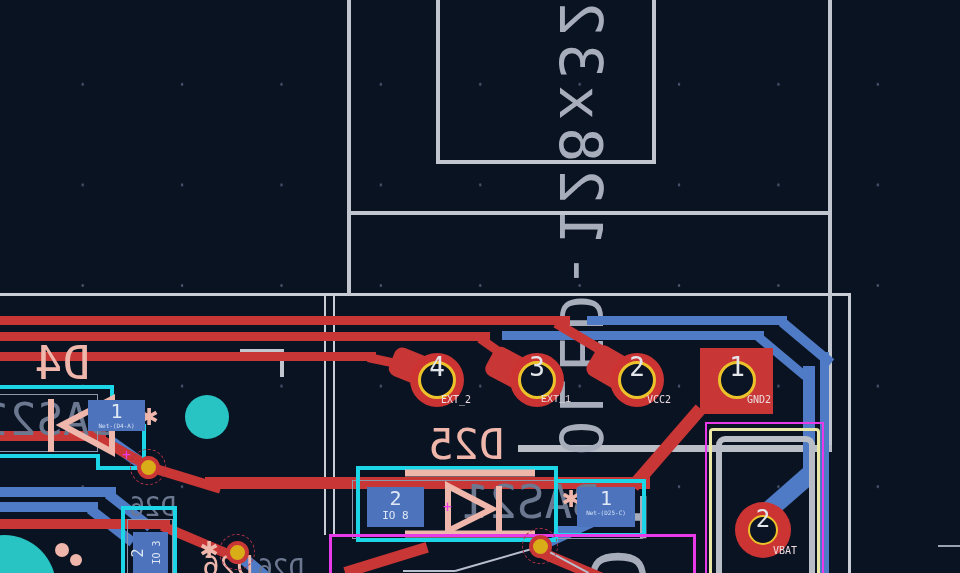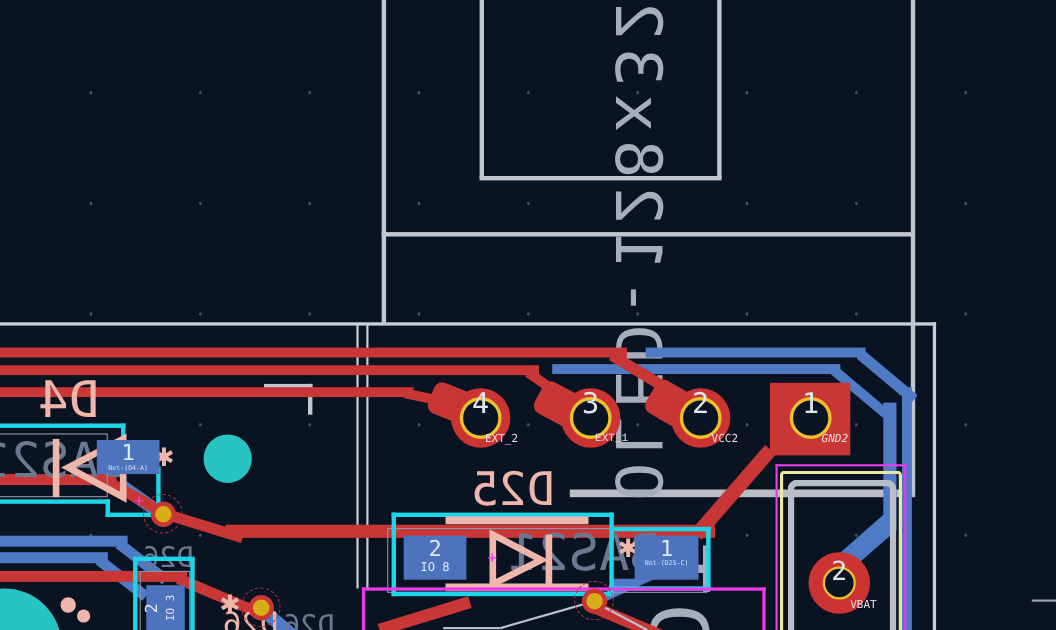--- a/index.html
+++ b/index.html
@@ -179,21 +179,21 @@
 
   <div class="abs red diag" style="left:592px;top:340px;width:66px;height:34px;transform:rotate(30deg);border-radius:8px;"></div>
   <div class="abs padc" style="left:610px;top:353px;width:54px;height:54px;"></div>
   <div class="abs hole" style="left:618px;top:361px;width:38px;height:38px;"></div>
   <div class="abs padnum" style="left:617px;top:354px;width:40px;">2</div>
   <div class="abs padnet" style="left:603px;top:392px;width:68px;">VCC2</div>
 
   <div class="abs red" style="left:700px;top:348px;width:73px;height:66px;"></div>
   <div class="abs hole" style="left:718px;top:361px;width:38px;height:38px;"></div>
   <div class="abs padnum" style="left:717px;top:354px;width:40px;">1</div>
-  <div class="abs padnet" style="left:703px;top:392px;width:68px;font-style:italic;">GND2</div>
+  <div class="abs padnet" style="left:703px;top:392px;width:68px;">GND2</div>
 
   <div class="abs padc" style="left:735px;top:502px;width:56px;height:56px;"></div>
   <div class="abs hole" style="left:748px;top:515px;width:30px;height:30px;border-width:2.5px;"></div>
   <div class="abs padnum" style="left:743px;top:506px;width:40px;font-size:24px;">2</div>
   <div class="abs padnet" style="left:729px;top:543px;width:68px;">VBAT</div>
 
   <div class="abs viaclr" style="left:130px;top:449px;width:36px;height:36px;"></div>
   <div class="abs viaring" style="left:137px;top:456px;width:23px;height:23px;"></div>
   <div class="abs viaclr" style="left:219px;top:534px;width:36px;height:36px;"></div>
   <div class="abs viaring" style="left:226px;top:541px;width:23px;height:23px;"></div>

